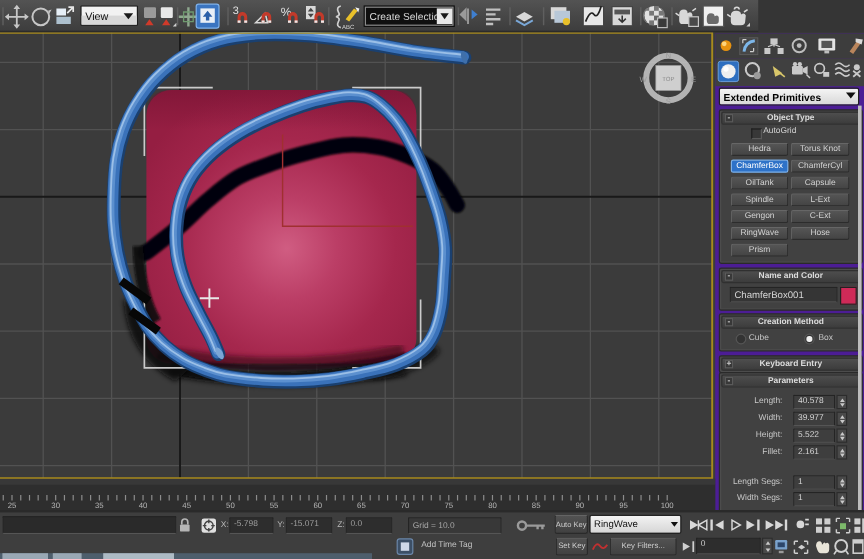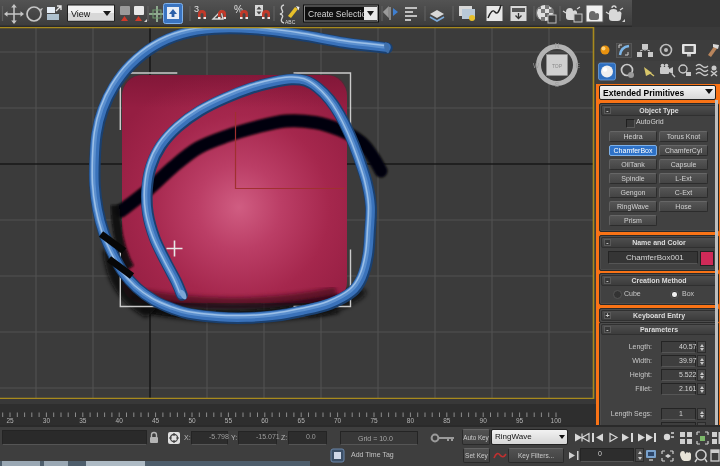--- a/index.html
+++ b/index.html
@@ -1,35 +1,35 @@
 <!DOCTYPE html>
 <html><head><meta charset="utf-8">
 <style>
 html,body{margin:0;padding:0}
 #app{position:relative;width:720px;height:466px;background:#3a3a3a;
   font-family:"Liberation Sans",sans-serif;overflow:hidden}
 .abs{position:absolute}
 #toolbar{left:0;top:0;width:720px;height:27px}
 #vp{left:0;top:27px}
-#panel{left:596px;top:40px;width:124px;height:398px;background:#f97316}
+#panel{left:596px;top:28px;width:124px;height:398px;background:#4c1d95}
 #ruler{left:0;top:399px;width:596px;height:26px;background:#333}
 #status{left:0;top:425px;width:720px;height:41px;background:#3e3e3e}
 .rollout{position:absolute;left:3px;width:118px;border:1px solid #2a2a2a;
   background:#414141;box-shadow:inset 0 0 0 1px #4c4c4c;border-radius:2px}
 .rhead{position:relative;height:9px;margin:1px;background:linear-gradient(#4e4e4e,#3c3c3c);
   border:1px solid #303030;border-radius:2px;color:#dcdcdc;font-size:7px;font-weight:bold;
   text-align:center;line-height:9px}
 .rhead .pm{position:absolute;left:2px;top:1px;width:7px;height:7px;border:1px solid #5a5a5a;
   background:#383838;color:#ccc;font-size:7px;line-height:6px;text-align:center;font-weight:bold;box-sizing:border-box}
 .btn{position:absolute;height:11px;background:linear-gradient(#555,#444);
   border:1px solid #2c2c2c;border-top-color:#666;border-left-color:#606060;border-radius:2px;
   color:#d2d2d2;font-size:7px;text-align:center;line-height:10px;box-sizing:border-box}
 .lab{position:absolute;color:#c8c8c8;font-size:7px;white-space:nowrap}
 .fld{position:absolute;background:#3e3e3e;border:1px solid #242424;border-bottom-color:#555;
-  color:#d5d5d5;font-size:7px;line-height:10px;padding-left:17px;box-sizing:border-box;border-radius:1px}
+  color:#d5d5d5;font-size:7px;line-height:10px;padding-left:3px;box-sizing:border-box;border-radius:1px}
 .spin{position:absolute;width:9px;height:12px;background:#4a4a4a;border:1px solid #2c2c2c;box-sizing:border-box}
 .spin:before,.spin:after{content:"";position:absolute;left:1.5px;border-left:2.5px solid transparent;
   border-right:2.5px solid transparent}
 .spin:before{top:1.5px;border-bottom:3px solid #c9c9c9}
 .spin:after{bottom:1.5px;border-top:3px solid #c9c9c9}
 .sbtn{position:absolute;background:linear-gradient(#525252,#414141);border:1px solid #2a2a2a;
   border-top-color:#646464;color:#ccc;font-size:6.5px;text-align:center;box-sizing:border-box;border-radius:2px;white-space:nowrap;overflow:hidden}
 </style></head>
 <body>
 <div id="app">

